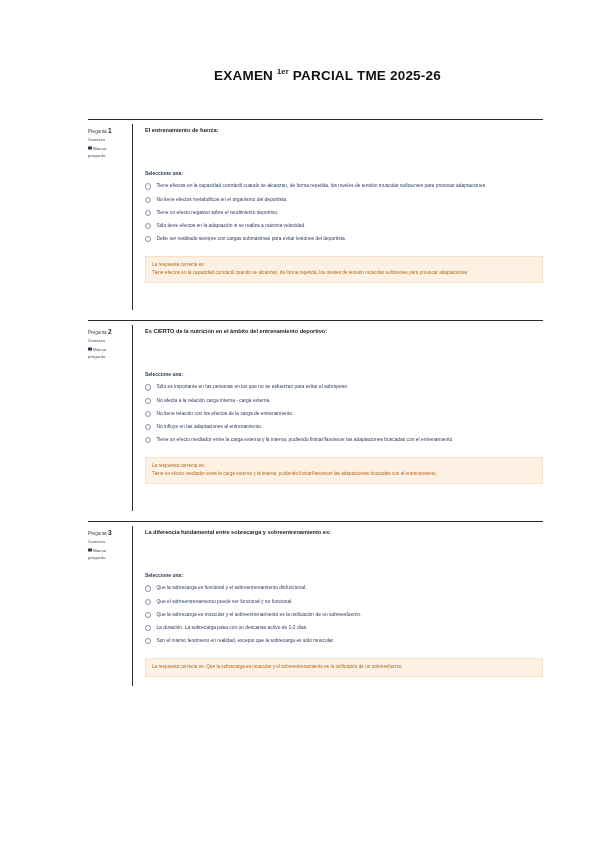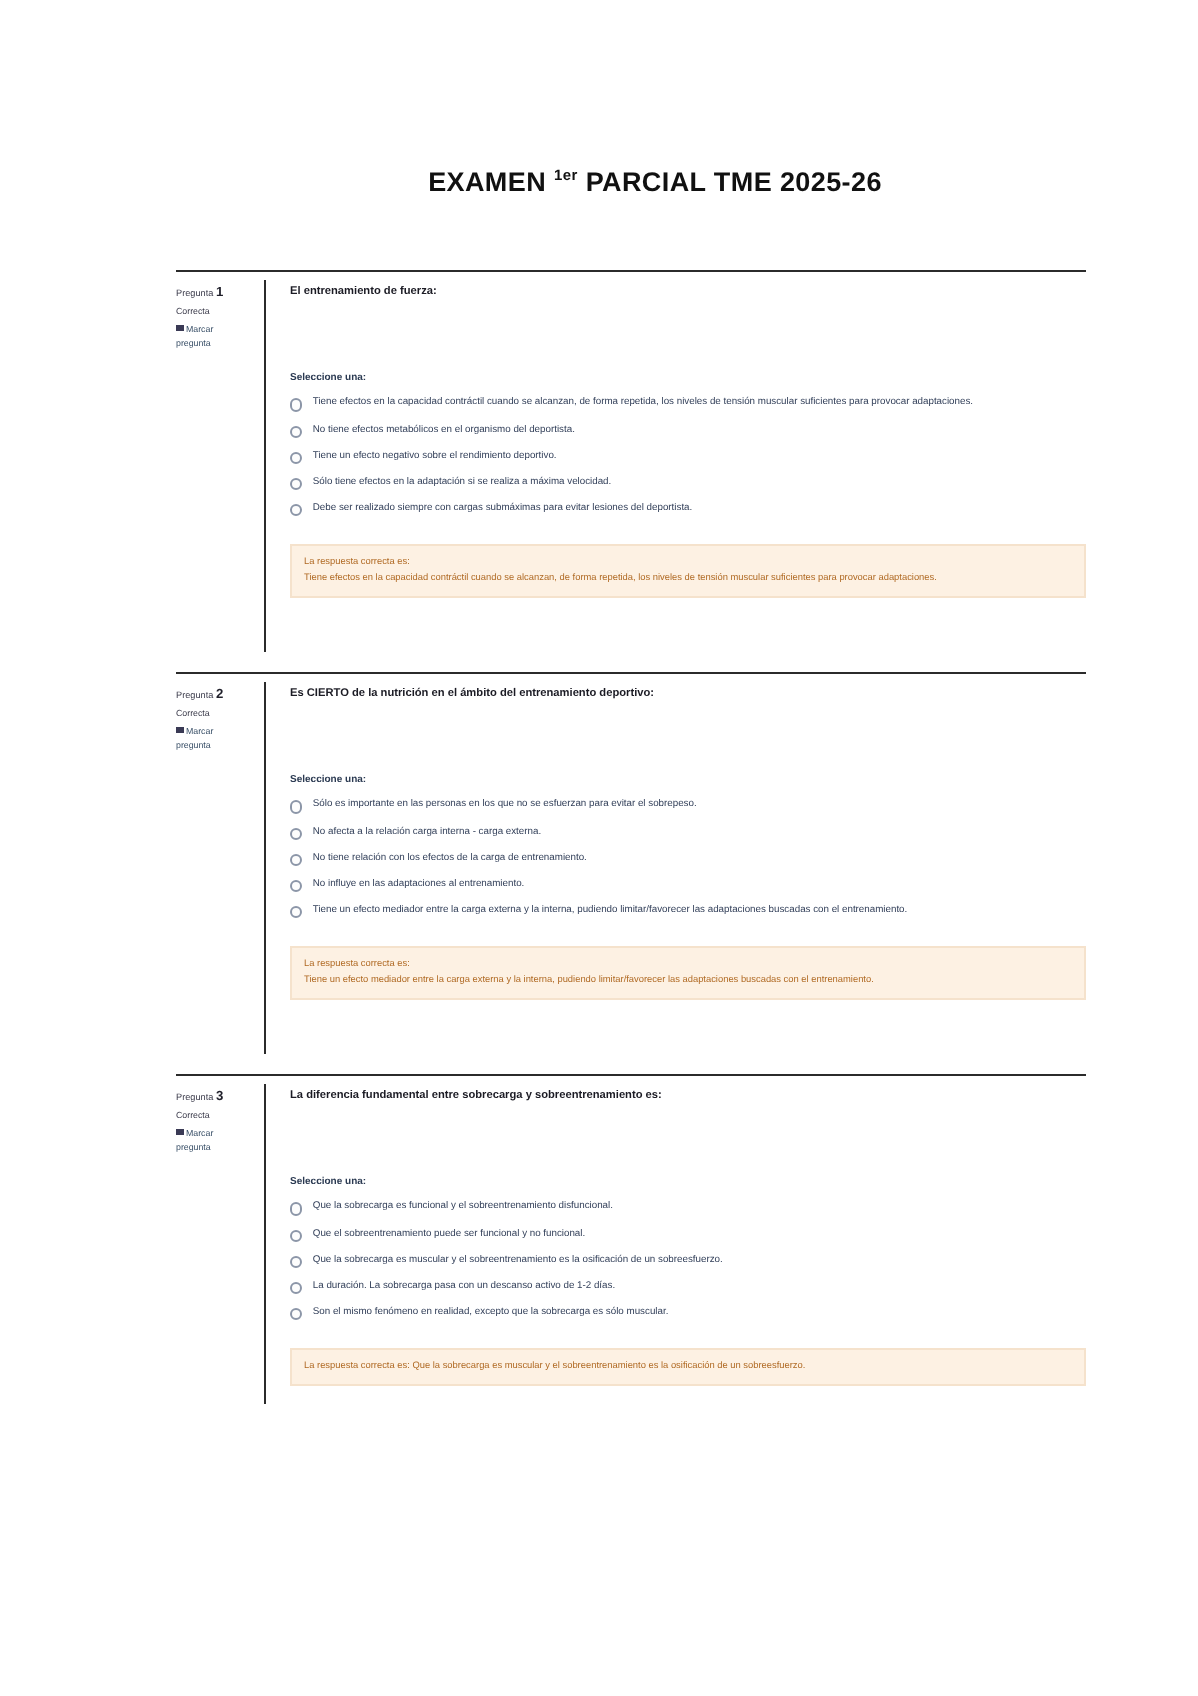--- a/index.html
+++ b/index.html
@@ -21,21 +21,21 @@
     height: 848px;
     background: #ffffff;
     box-sizing: border-box;
   }
   .doc-title {
     text-align: center;
     font-size: 13.5px;
     font-weight: bold;
     letter-spacing: 0.2px;
     color: #111111;
-    margin: 17px;
+    margin: 1px;
     padding-top: 66px;
     padding-left: 56px;
   }
   .doc-title sup {
     font-size: 7.5px;
     vertical-align: super;
     font-weight: bold;
   }
   .questions {
     margin-top: 36px;

